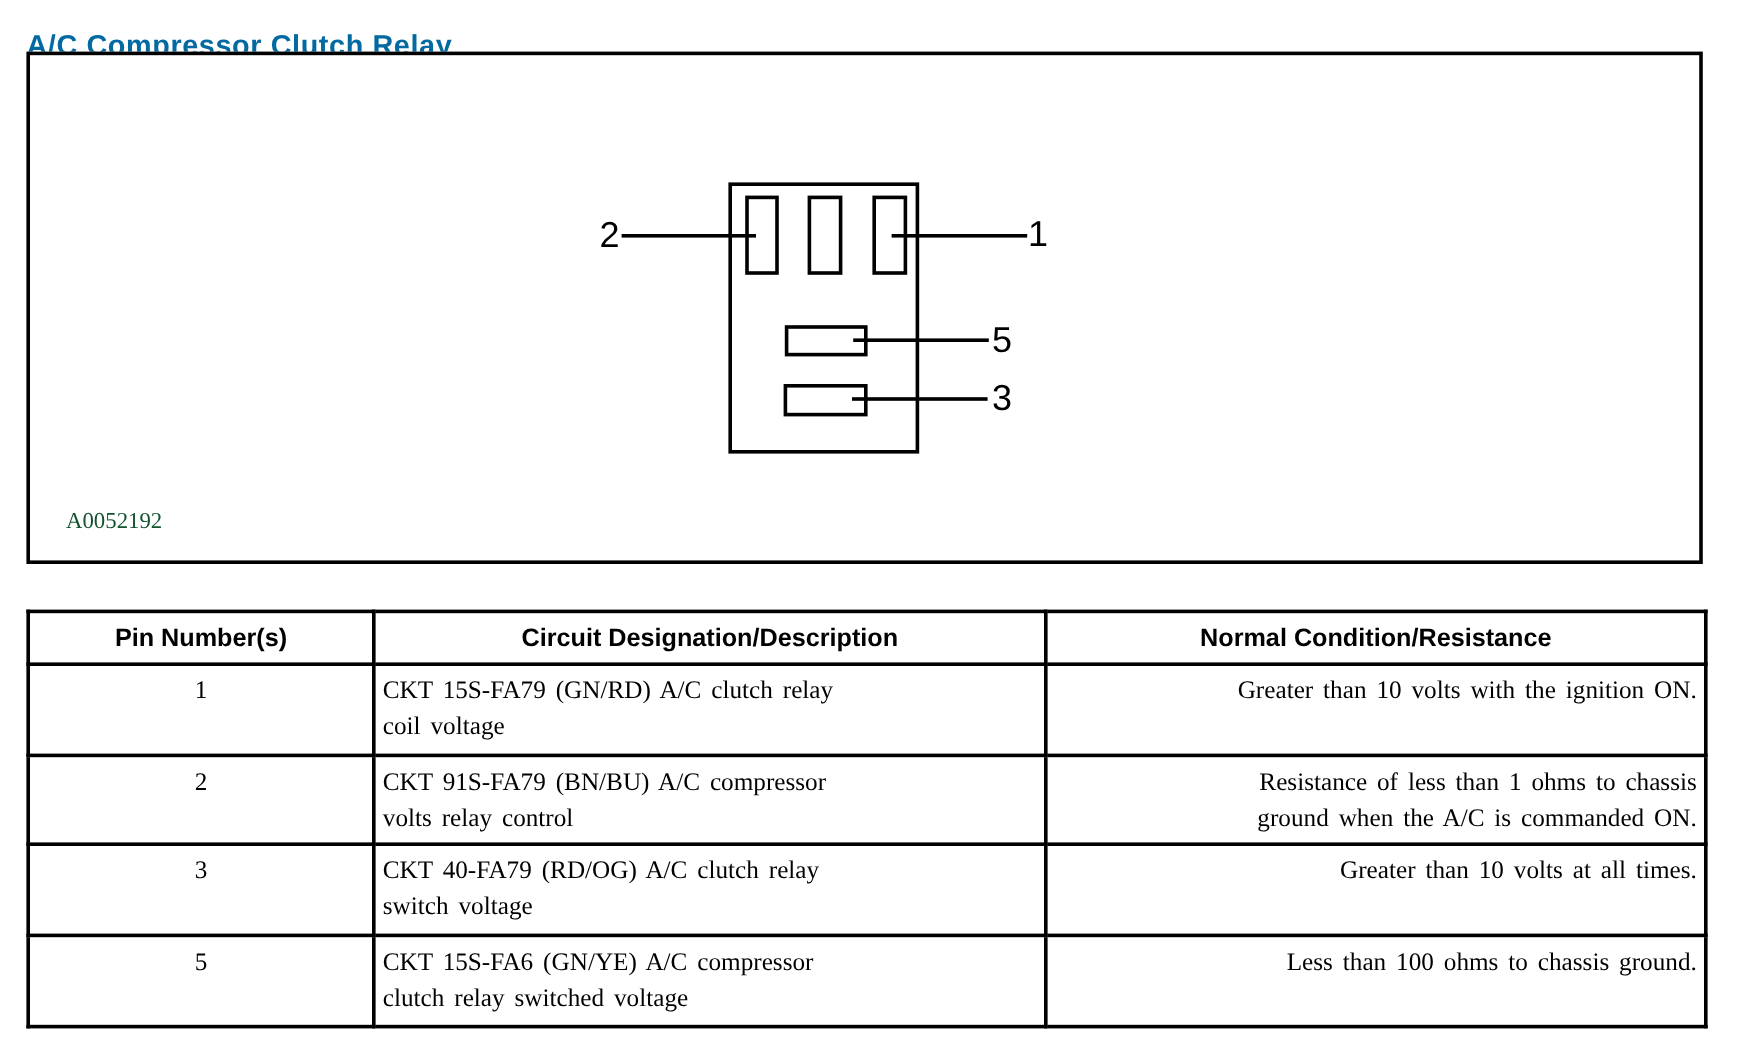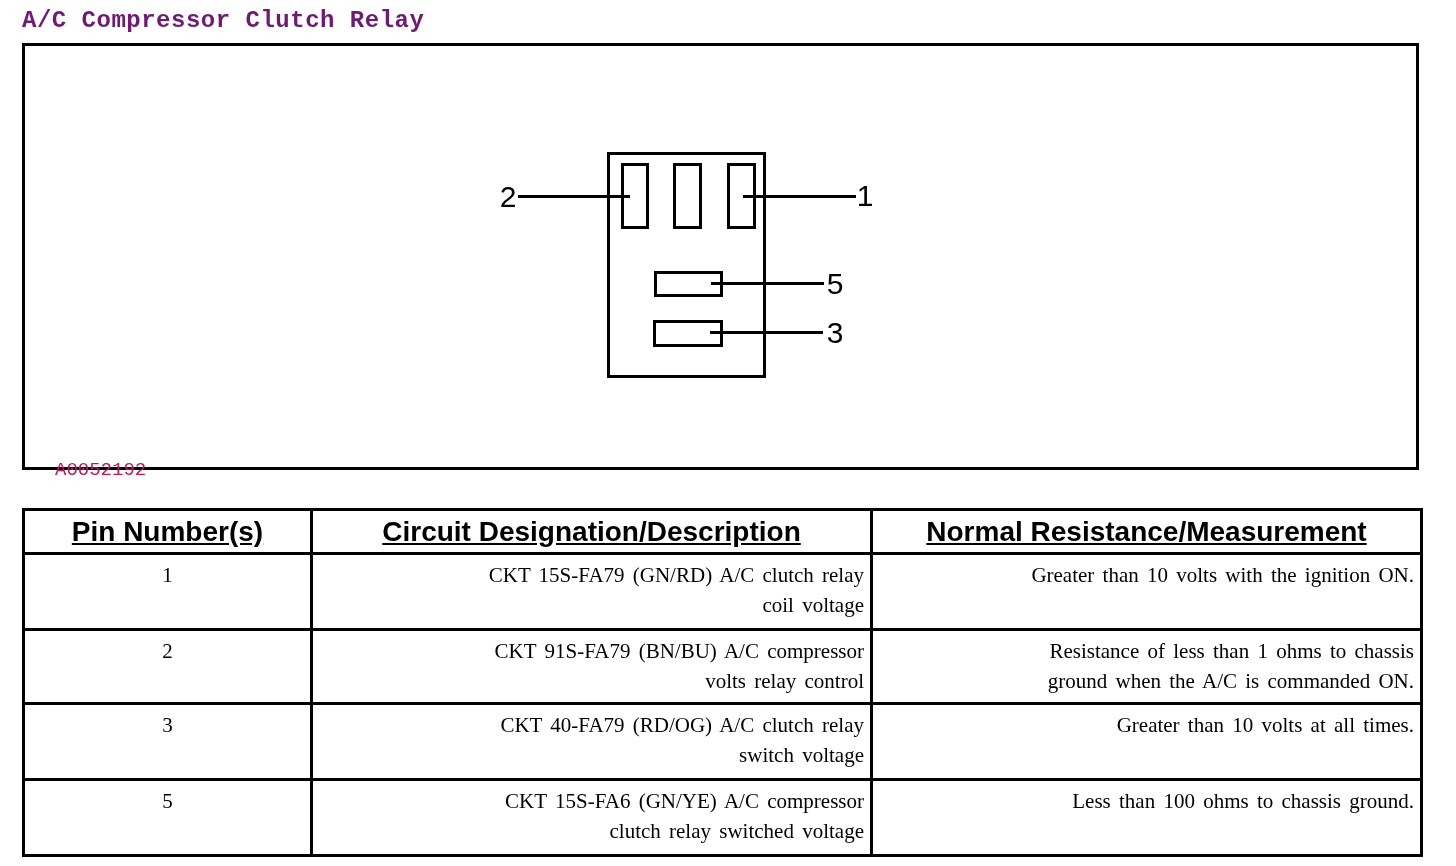--- a/index.html
+++ b/index.html
@@ -8,28 +8,28 @@
     position: relative;
     width: 1456px;
     height: 866px;
     background: #ffffff;
     color: #000000;
     overflow: hidden;
   }
   .doc-title {
     position: absolute;
     left: 22px;
-    top: 7px;
+    top: 25px;
     margin: 0;
-    font-family: Liberation Mono, monospace;
+    font-family: Liberation Sans, sans-serif;
     font-weight: bold;
     font-size: 24px;
     line-height: 28px;
     letter-spacing: 0.5px;
-    color: #701a75;
+    color: #0369a1;
   }
   
   .figure-box {
     position: absolute;
     left: 22px;
     top: 43px;
     width: 1397px;
     height: 427px;
     border: 3px solid #000;
     background: #fff;
@@ -72,62 +72,60 @@
     color: #000;
   }
   .pin-label-2 { left: 483px; top: 151px; }
   .pin-label-1 { left: 840px; top: 150px; }
   .pin-label-5 { left: 810px; top: 238px; }
   .pin-label-3 { left: 810px; top: 287px; }
   .figure-id {
     position: absolute;
     left: 30px;
     top: 379px;
-    font-family: Liberation Mono, monospace;
+    font-family: Liberation Serif, serif;
     font-size: 19px;
     line-height: 1;
-    color: #be185d;
-    margin-top: 36px;
+    color: #14532d;
   }
   
   .pin-table {
     position: absolute;
     left: 22px;
     top: 508px;
     width: 1398px;
     border-collapse: collapse;
     table-layout: fixed;
   }
   .pin-table th, .pin-table td {
     border: 3px solid #000;
     overflow: hidden;
   }
   .pin-table th {
     font-family: "Liberation Sans", sans-serif;
     font-weight: bold;
-    font-size: 28px;
+    font-size: 21px;
     text-align: center;
     vertical-align: middle;
     height: 44px;
     padding: 0;
-    text-decoration: underline;
   }
   .pin-table td {
     font-family: "Liberation Serif", serif;
     font-size: 21px;
     line-height: 30px;
     vertical-align: top;
     padding: 5px 6px 0 6px;
     word-spacing: 3px;
   }
   .col-pin     { width: 288px; }
   .col-circuit { width: 560px; }
   .col-cond    { width: 550px; }
   td.cell-pin     { text-align: center; }
-  td.cell-circuit { text-align: right; white-space: pre-line; }
+  td.cell-circuit { text-align: left; white-space: pre-line; }
   td.cell-cond    { text-align: right; padding-left: 13px; white-space: pre-line; }
   tr.row-h76 { height: 76px; }
   tr.row-h74 { height: 74px; }
 </style>
 </head>
 <body>
 
 <div class="page">
 
   <h1 class="doc-title">A/C Compressor Clutch Relay</h1>
@@ -157,21 +155,21 @@
   <table class="pin-table">
     <colgroup>
       <col class="col-pin">
       <col class="col-circuit">
       <col class="col-cond">
     </colgroup>
     <thead>
       <tr>
         <th>Pin Number(s)</th>
         <th>Circuit Designation/Description</th>
-        <th>Normal Resistance/Measurement</th>
+        <th>Normal Condition/Resistance</th>
       </tr>
     </thead>
     <tbody>
       <tr class="row-h76">
         <td class="cell-pin">1</td>
         <td class="cell-circuit">CKT 15S-FA79 (GN/RD) A/C clutch relay
 coil voltage</td>
         <td class="cell-cond">Greater than 10 volts with the ignition ON.</td>
       </tr>
       <tr class="row-h74">

